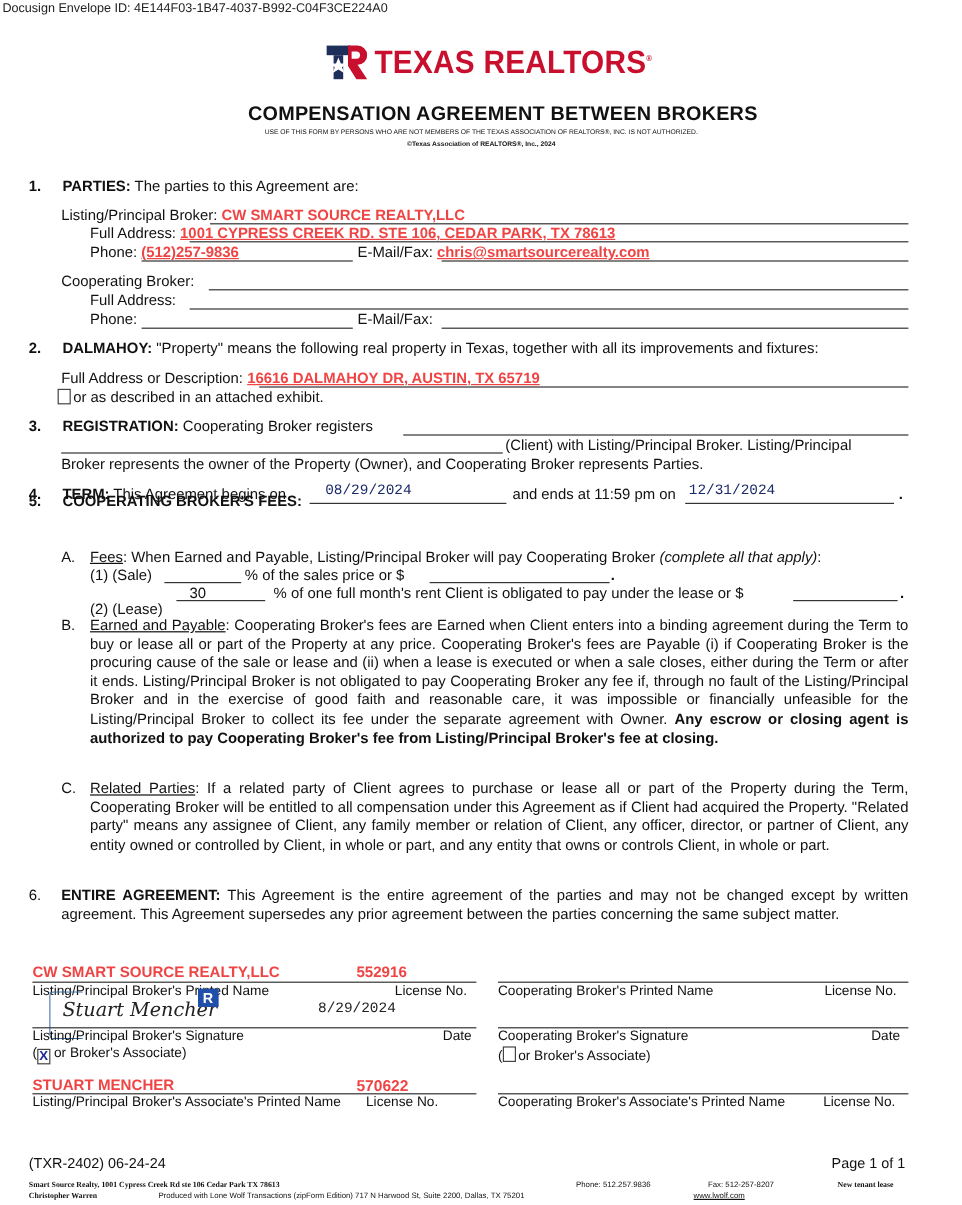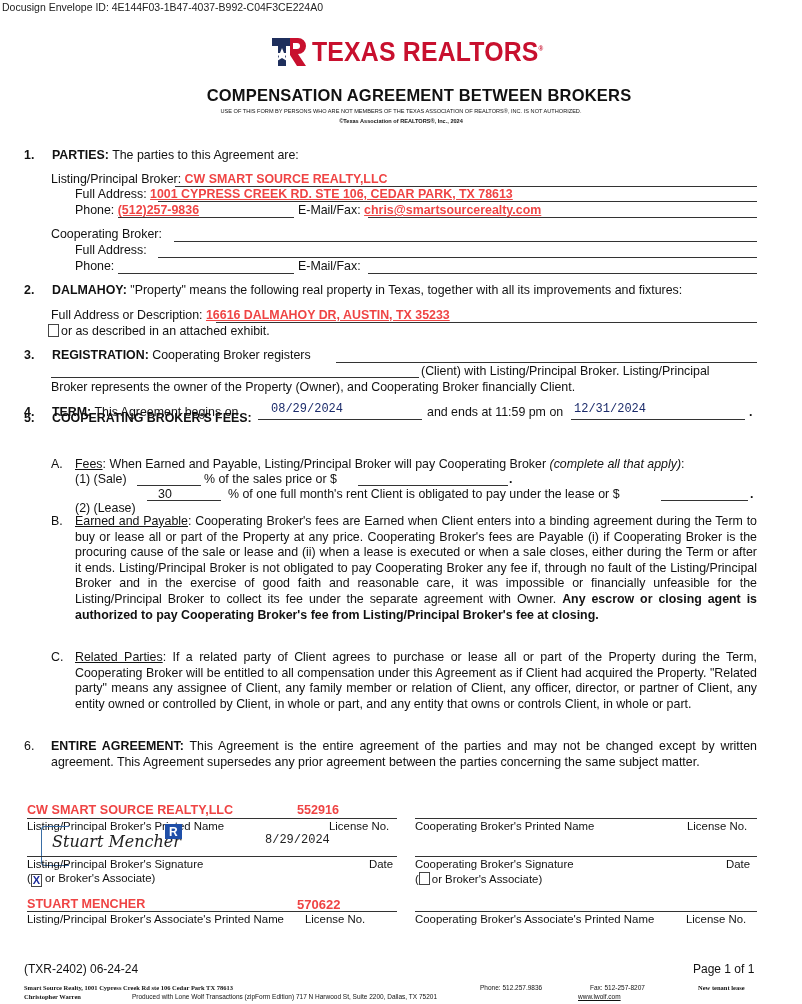--- a/index.html
+++ b/index.html
@@ -79,34 +79,34 @@
 <div class="line" style="left:158px; top:257px; width:599px;"></div>
 <div class="row" style="left:75px; top:259px;"><span>Phone:</span></div>
 <div class="line" style="left:118px; top:273px; width:176px;"></div>
 <div class="row" style="left:298px; top:259px;"><span>E-Mail/Fax:</span></div>
 <div class="line" style="left:368px; top:273px; width:389px;"></div>
 
 <div class="row" style="left:24px; top:283px;">
   <span class="num">2.</span><b>DALMAHOY:</b> <span>"Property" means the following real property in Texas, together with all its improvements and fixtures:</span>
 </div>
 <div class="row" style="left:51px; top:308px;">
-  <span>Full Address or Description:</span> <span class="fill uline">16616 DALMAHOY DR, AUSTIN, TX  35233</span>
+  <span>Full Address or Description:</span> <span class="fill uline">16616 DALMAHOY DR, AUSTIN, TX  65719</span>
 </div>
 <div class="line" style="left:216px; top:322px; width:541px;"></div>
 <div class="row" style="left:48px; top:324px;">
   <span class="chk"></span><span>or as described in an attached exhibit.</span>
 </div>
 
 <div class="row" style="left:24px; top:348px;">
   <span class="num">3.</span><b>REGISTRATION:</b> <span>Cooperating Broker registers</span>
 </div>
 <div class="line" style="left:336px; top:362px; width:421px;"></div>
 <div class="line" style="left:51px; top:377px; width:368px;"></div>
 <div class="row" style="left:421px; top:364px; width:336px; text-align:justify;">(Client)  with  Listing/Principal  Broker.  Listing/Principal</div>
-<div class="row" style="left:51px; top:380px;">Broker represents the owner of the Property (Owner), and Cooperating Broker financially Client.</div>
+<div class="row" style="left:51px; top:380px;">Broker represents the owner of the Property (Owner), and Cooperating Broker represents Parties.</div>
 
 <div class="row" style="left:24px; top:405px;">
   <span class="num">4.</span><b>TERM:</b> <span>This Agreement begins on</span>
 </div>
 <div class="row fillplain" style="left:271px; top:402px;">08/29/2024</div>
 <div class="line" style="left:258px; top:419px; width:164px;"></div>
 <div class="row" style="left:427px; top:405px;">and ends at 11:59 pm on</div>
 <div class="row fillplain" style="left:574px; top:402px;">12/31/2024</div>
 <div class="line" style="left:571px; top:419px; width:174px;"></div>
 <div class="row" style="left:749px; top:405px; font-weight:bold;">.</div>

